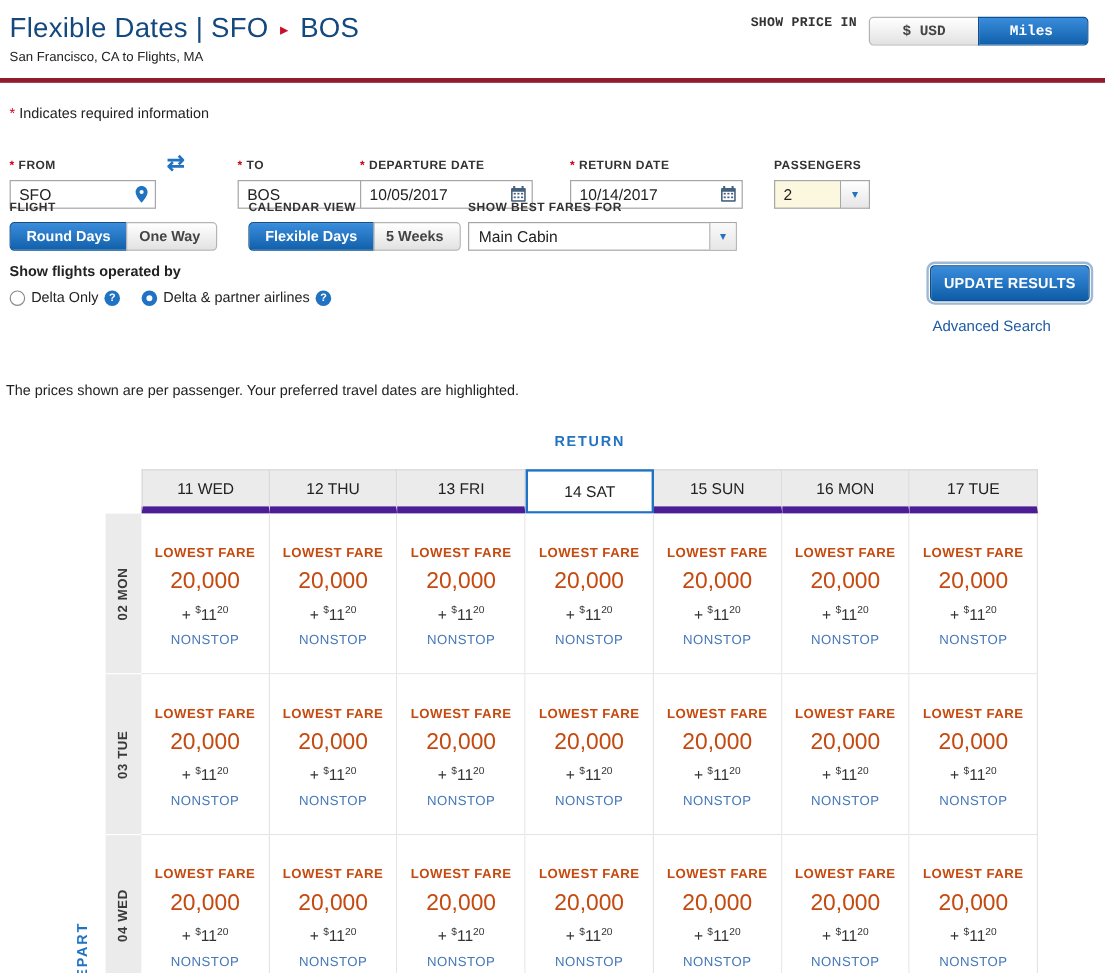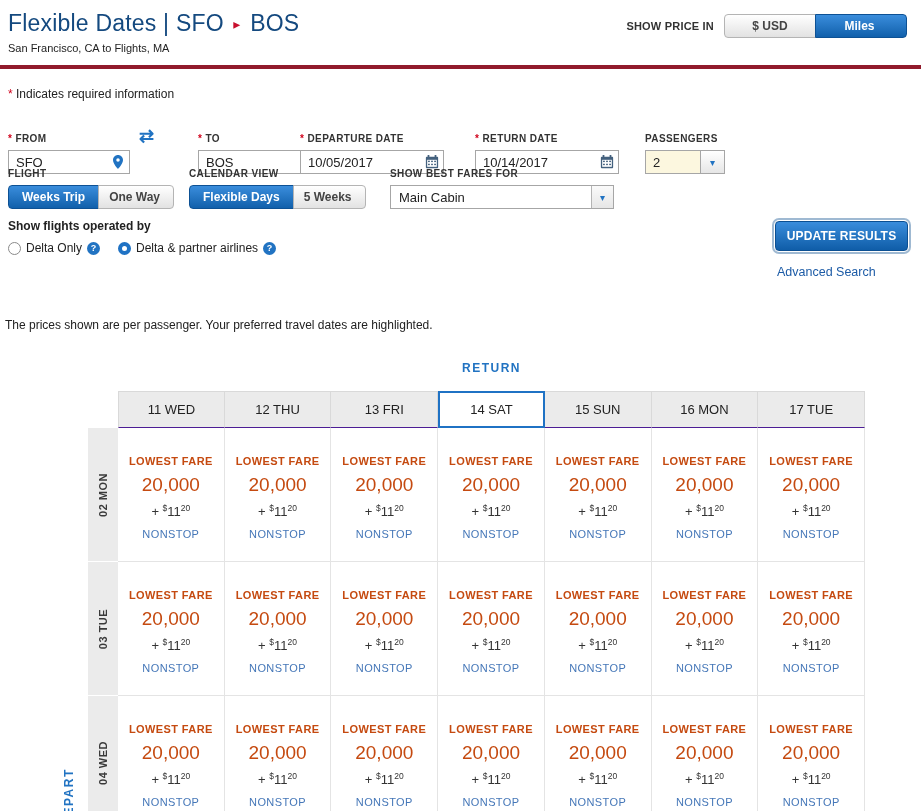--- a/index.html
+++ b/index.html
@@ -5,21 +5,21 @@
   * { margin:0; padding:0; box-sizing:border-box; }
   html,body { width:921px; height:811px; overflow:hidden; background:#fff;
               font-family:"Liberation Sans", sans-serif; }
 
   
   .top-header { display:flex; justify-content:space-between; align-items:flex-start;
                 height:65px; padding:10px 14px 0 8px; }
   .page-title { font-size:23px; font-weight:400; color:#14497f; letter-spacing:0.2px; }
   .route-arrow { color:#c8102e; font-size:14px; vertical-align:2px; margin:0 3px; }
   .subtitle { font-size:11px; color:#222; margin-top:5px; }
-  .price-toggle { display:flex; align-items:center; gap:10px; margin-top:4px; }
+  .price-toggle { display:flex; gap:10px; margin-top:4px;font-family:Liberation Mono, monospace; }
   .price-label { font-size:11px; font-weight:bold; color:#333; letter-spacing:0.2px; }
 
   .segment { display:inline-flex; }
   .seg-btn { height:24px; padding:0 13px; font-size:12px; font-weight:bold;
              font-family:inherit; cursor:pointer; display:inline-flex;
              align-items:center; justify-content:center; white-space:nowrap; }
   .seg-unselected { background:linear-gradient(#ffffff,#e2e2e2); border:1px solid #b4b4b4; color:#444; }
   .seg-selected   { background:linear-gradient(#3a8ddc,#1160ab); border:1px solid #0d5194; color:#fff; }
   .segment .seg-btn:first-child { border-radius:4px 0 0 4px; }
   .segment .seg-btn:last-child  { border-radius:0 4px 4px 0;padding-left:10px; }
@@ -84,21 +84,21 @@
   .matrix-body { display:flex; }
   .depart-gutter { width:88px; position:relative; flex:none; }
   .depart-label { position:absolute; left:40px; bottom:26px; transform:rotate(-90deg);
                   font-size:12px; font-weight:bold; color:#2173c2; letter-spacing:1.5px;
                   white-space:nowrap; }
   .fare-grid { display:grid; grid-template-columns:30px repeat(7,1fr);
                grid-template-rows:37px repeat(3,134px); width:777px; }
   .grid-corner { background:#fff; }
   .col-header { background:#ebebeb; display:flex; align-items:center; justify-content:center;
                 font-size:13px; color:#222; border-top:1px solid #d9d9d9;
-                border-right:1px solid #d9d9d9; border-bottom:1px solid #4c1d95; cursor:pointer; }
+                border-right:1px solid #d9d9d9; border-bottom:6px solid #4c1d95; cursor:pointer; }
   .col-header:nth-child(2) { border-left:1px solid #d9d9d9; }
   .col-highlighted { background:#fff; border:2px solid #1f72c4; }
   .row-header { background:#ebebeb; display:flex; align-items:center; justify-content:center;
                 border-bottom:1px solid #fff; cursor:pointer; }
   .row-header span { transform:rotate(-90deg); font-size:11px; font-weight:bold; color:#3a3a3a;
                      letter-spacing:0.5px; white-space:nowrap; }
   .fare-cell { background:#fff; border-right:1px solid #e4e4e4; border-bottom:1px solid #e4e4e4;
                text-align:center; padding-top:27px; cursor:pointer; }
   .lowest-fare { font-size:11px; font-weight:bold; color:#c54a10; letter-spacing:0.4px; }
   .miles-amt { font-size:19px; color:#c54a10; margin-top:7px; }
@@ -224,26 +224,26 @@
       <input class="passenger-input" value="2" style="">
       <button class="caret-btn">
         <span>▾</span>
       </button>
     </div>
   </div>
 
   <div class="fgroup2" style="left:8px;">
     <div class="field-label">FLIGHT</div>
     <div class="segment">
-        <button class="seg-btn seg-selected">Weeks Trip</button>
+        <button class="seg-btn seg-selected">Round Days</button>
         <button class="seg-btn seg-unselected">One Way</button>
       </div>
   </div>
 
-  <div class="fgroup2" style="left:189px;">
+  <div class="fgroup2" style="left:207px;">
     <div class="field-label">CALENDAR VIEW</div>
     <div class="segment">
         <button class="seg-btn seg-selected">Flexible Days</button>
         <button class="seg-btn seg-unselected">5 Weeks</button>
       </div>
   </div>
 
   <div class="fgroup2" style="left:390px;">
     <div class="field-label">SHOW BEST FARES FOR</div>
     <div class="select-box">

